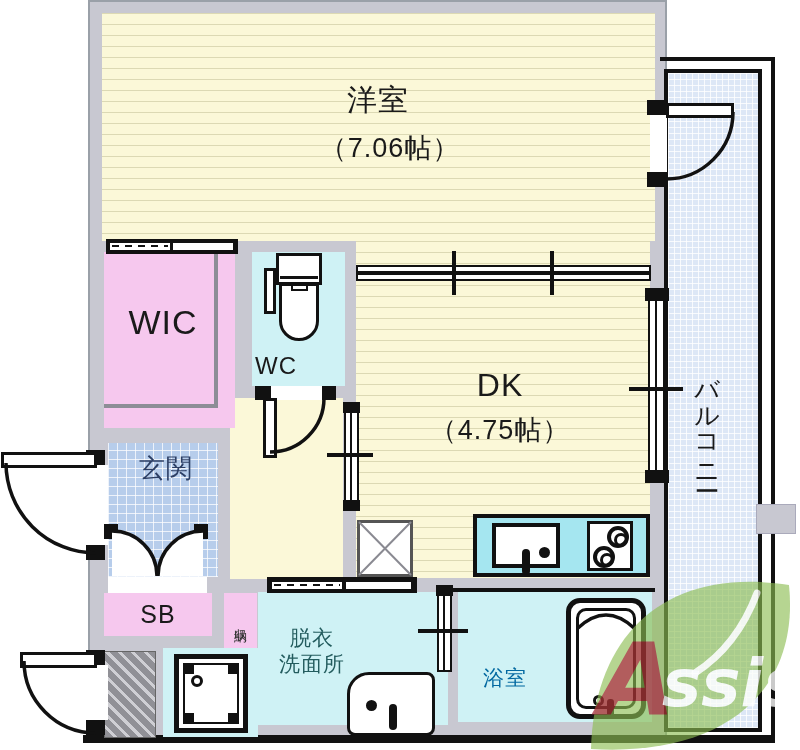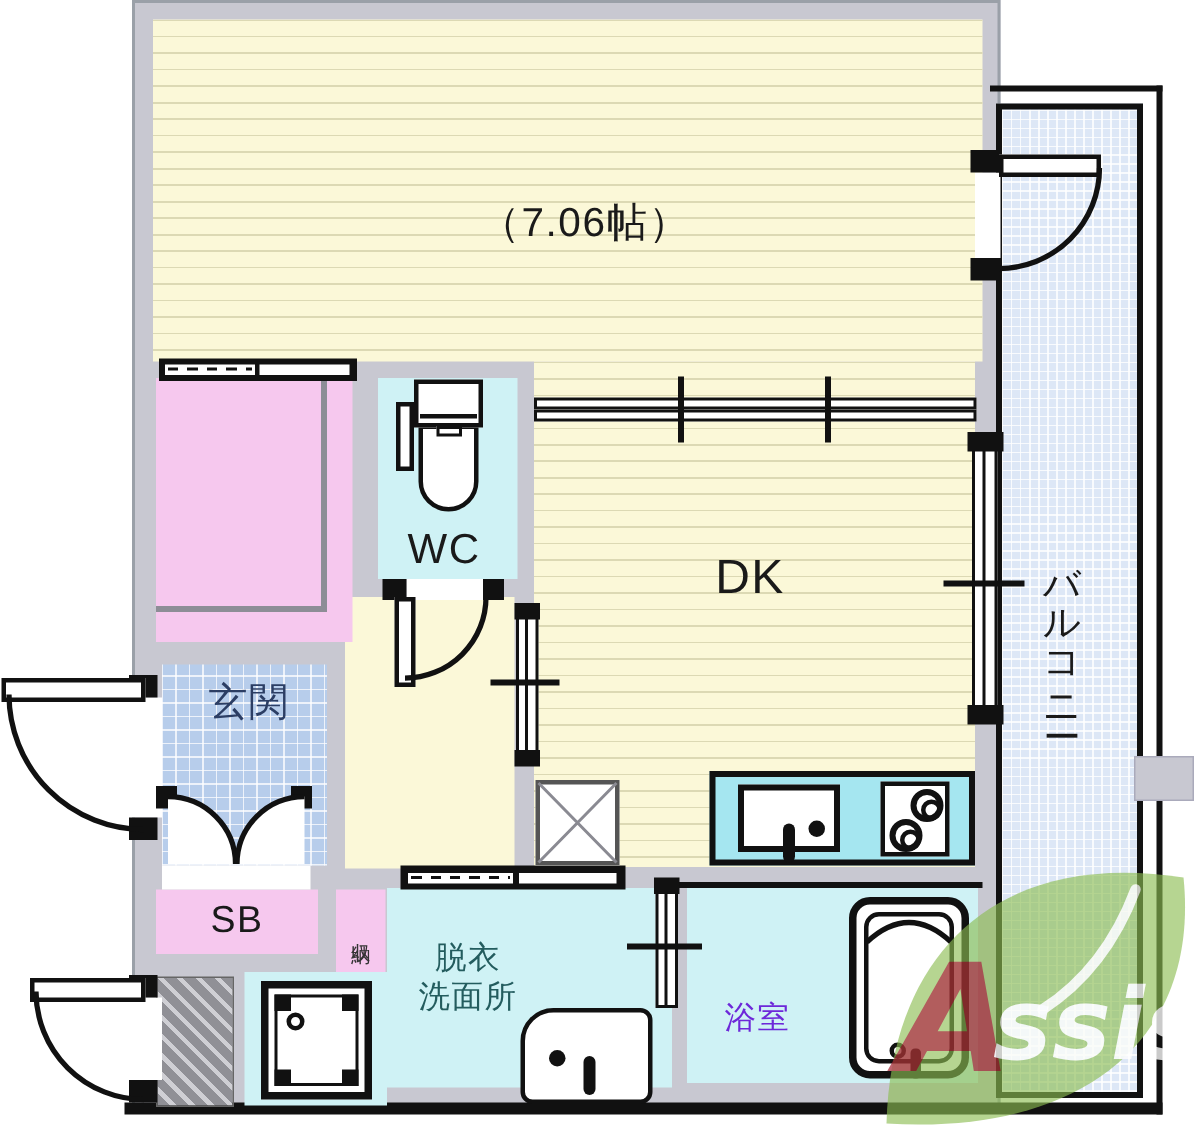--- a/index.html
+++ b/index.html
@@ -225,29 +225,32 @@
   </div>
   <div class="abs fix vanity"></div>
   <div class="abs fix van-dot"></div>
   <div class="abs fix van-faucet"></div>
   <div class="abs fix tub">
     <div class="tub-inner"></div>
     <div class="tub-drain"></div>
     <div class="tub-bar"></div>
   </div>
 
+  <div class="label" style="left:378px;top:100px;font-size:30px;">洋室</div>
   <div class="label" style="left:378px;top:148px;font-size:27px;margin-left:12px;">（7.06帖）</div>
   <div class="label" style="left:500px;top:385px;font-size:32px;">DK</div>
-  <div class="label" style="left:296px;top:366px;font-size:28px;">WC</div>
+  <div class="label" style="left:500px;top:430px;font-size:27px;">（4.75帖）</div>
+  <div class="label" style="left:163px;top:322px;font-size:34px;">WIC</div>
+  <div class="label" style="left:276px;top:366px;font-size:24px;">WC</div>
   <div class="label" style="left:166px;top:468px;font-size:26px;color:#2c3e64;">玄関</div>
   <div class="label" style="left:158px;top:614px;font-size:25px;">SB</div>
   <div class="label vertical" style="left:240px;top:620px;font-size:13px;letter-spacing:2px;color:#333;">収納</div>
   <div class="label" style="left:312px;top:638px;font-size:21px;color:#235c5e;font-family:Liberation Mono, monospace;">脱衣</div>
   <div class="label" style="left:312px;top:664px;font-size:21px;color:#235c5e;">洗面所</div>
-  <div class="label" style="left:505px;top:678px;font-size:21px;color:#6d28d9;">浴室</div>
+  <div class="label" style="left:505px;top:678px;font-size:21px;color:#0369a1;">浴室</div>
   <div class="label vertical" style="left:708px;top:420px;font-size:25px;">バルコニー</div>
 
   <svg class="overlay" width="800" height="750" viewBox="0 0 800 750">
     <path d="M359,522 L411,575 M411,522 L359,575" stroke="#8a8a92" stroke-width="2" fill="none"></path>
     <path class="arc" d="M 6,463 A 90,90 0 0 0 96,553"></path>
     <path class="arc" d="M 24,661 A 72,72 0 0 0 96,733"></path>
     <path class="arc" d="M 270,452 A 54,54 0 0 0 324,398"></path>
     <path class="arc" d="M 733,112 A 67,67 0 0 1 666,179"></path>
     <path d="M 112,531 A 45,45 0 0 1 157,576 L 112,576 Z" fill="#ffffff"></path>
     <path d="M 203,531 A 45,45 0 0 0 158,576 L 203,576 Z" fill="#ffffff"></path>

